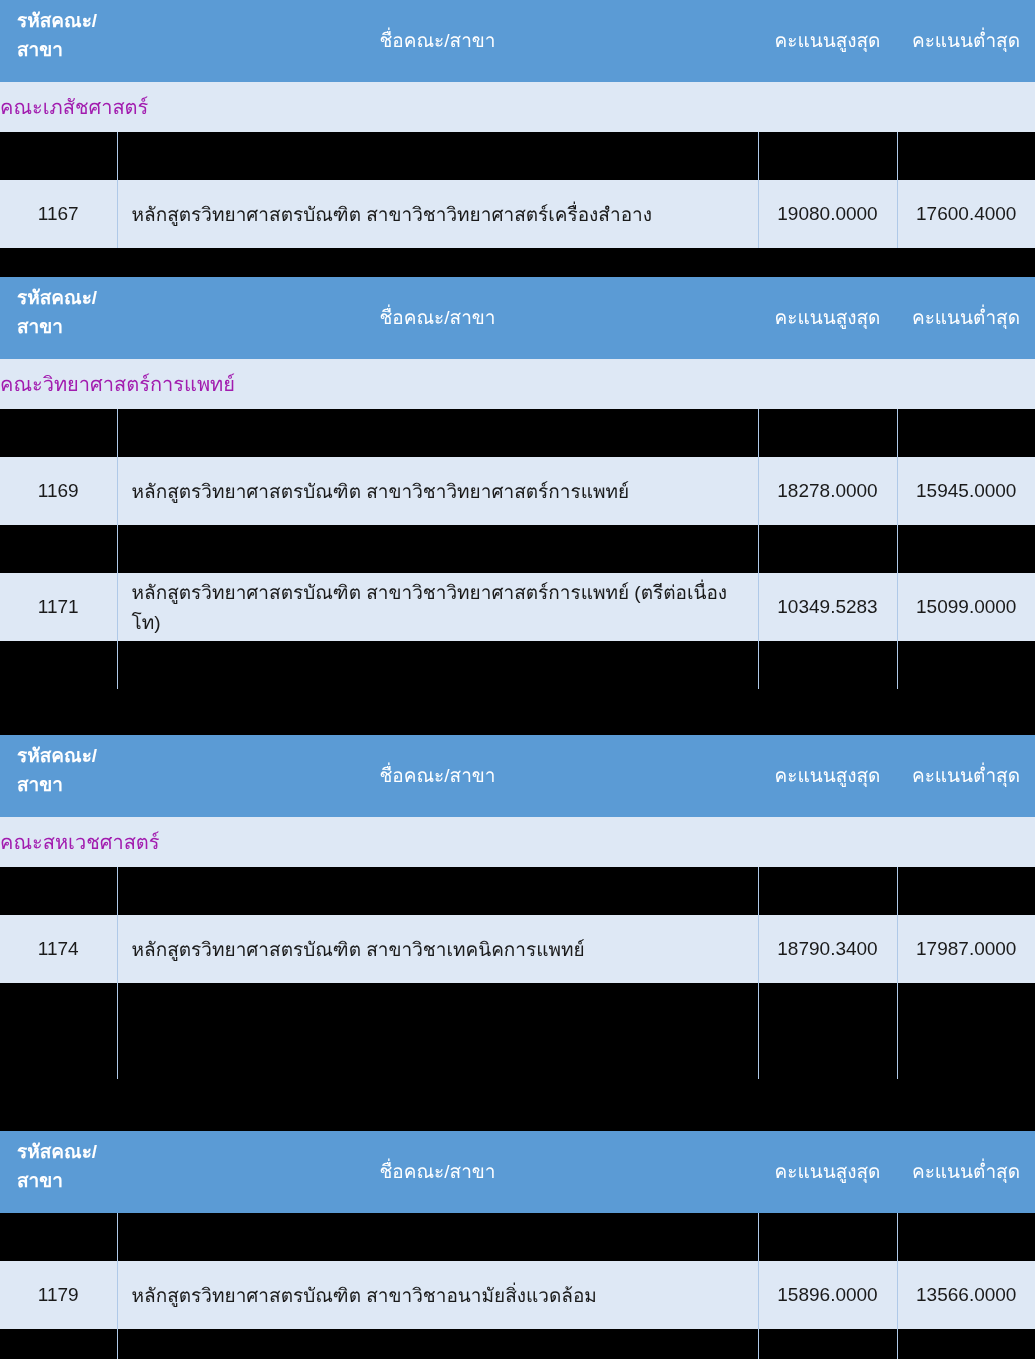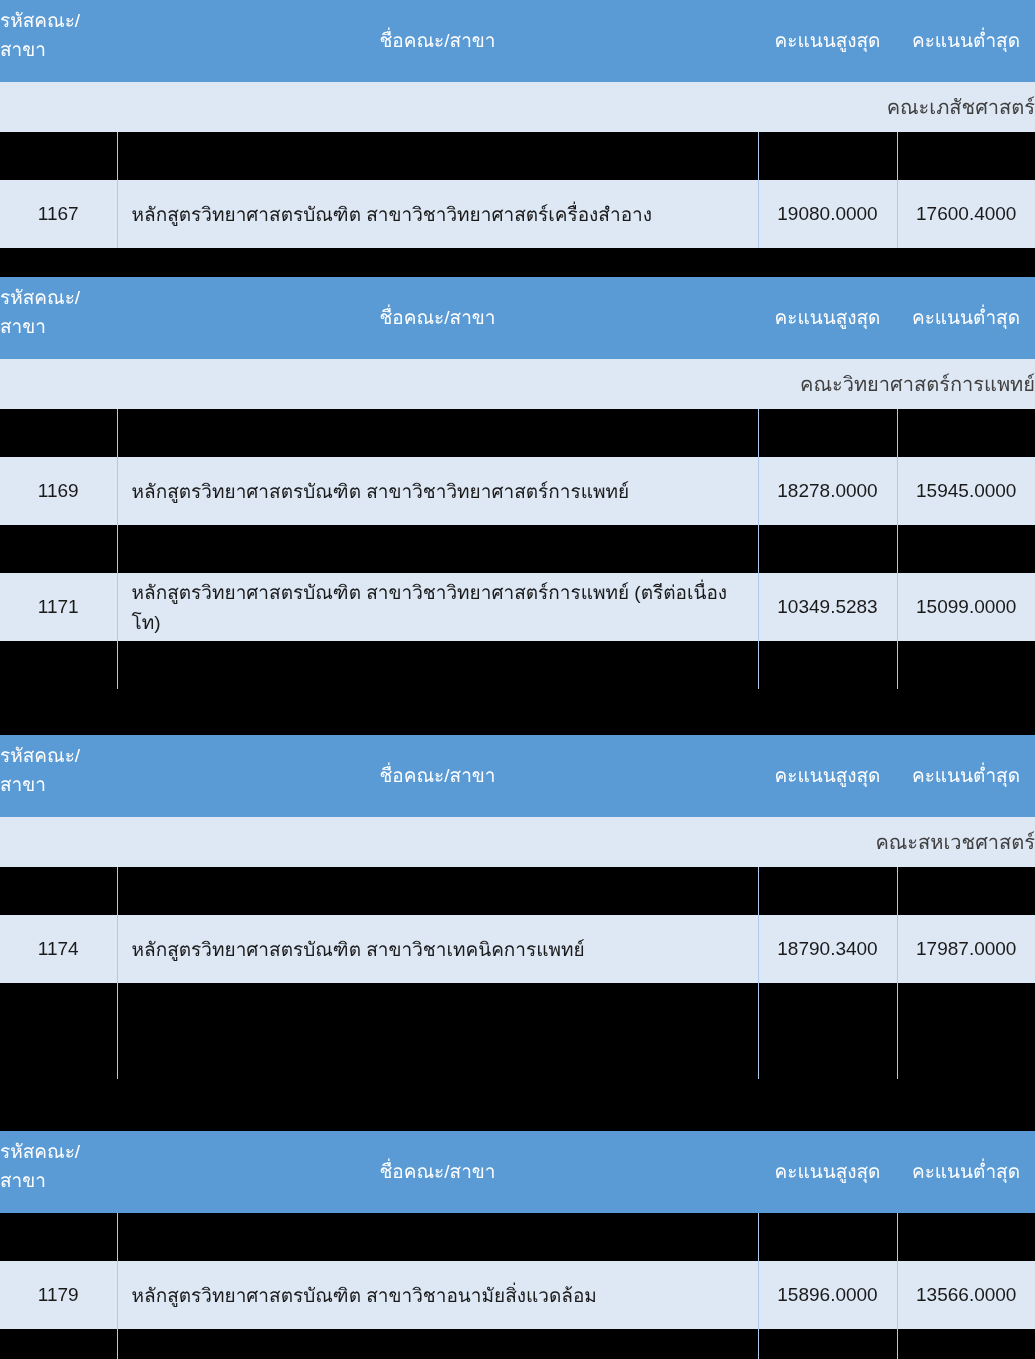--- a/index.html
+++ b/index.html
@@ -37,32 +37,33 @@
     font-size: 19px;
     font-weight: normal;
     padding: 0;
     border: none;
     vertical-align: middle;
     height: 76px;
     line-height: 1.55;
   }
   th.h-code {
     text-align: left;
-    padding-left: 0;
+    padding-left: 17px;
     vertical-align: top;
     padding-top: 6px;
+    font-weight: bold;
   }
   th.h-name { text-align: center; }
   th.h-max, th.h-min { text-align: center; }
 
   
   tr.group-row td {
     background: #DEE8F5;
-    color: #404040;
-    text-align: right;
+    color: #a21caf;
+    text-align: left;
     font-size: 20px;
     height: 50px;
     border: none;
     padding: 0;
   }
 
   
   tr.blank-row td {
     background: #000000;
     height: 48px;

